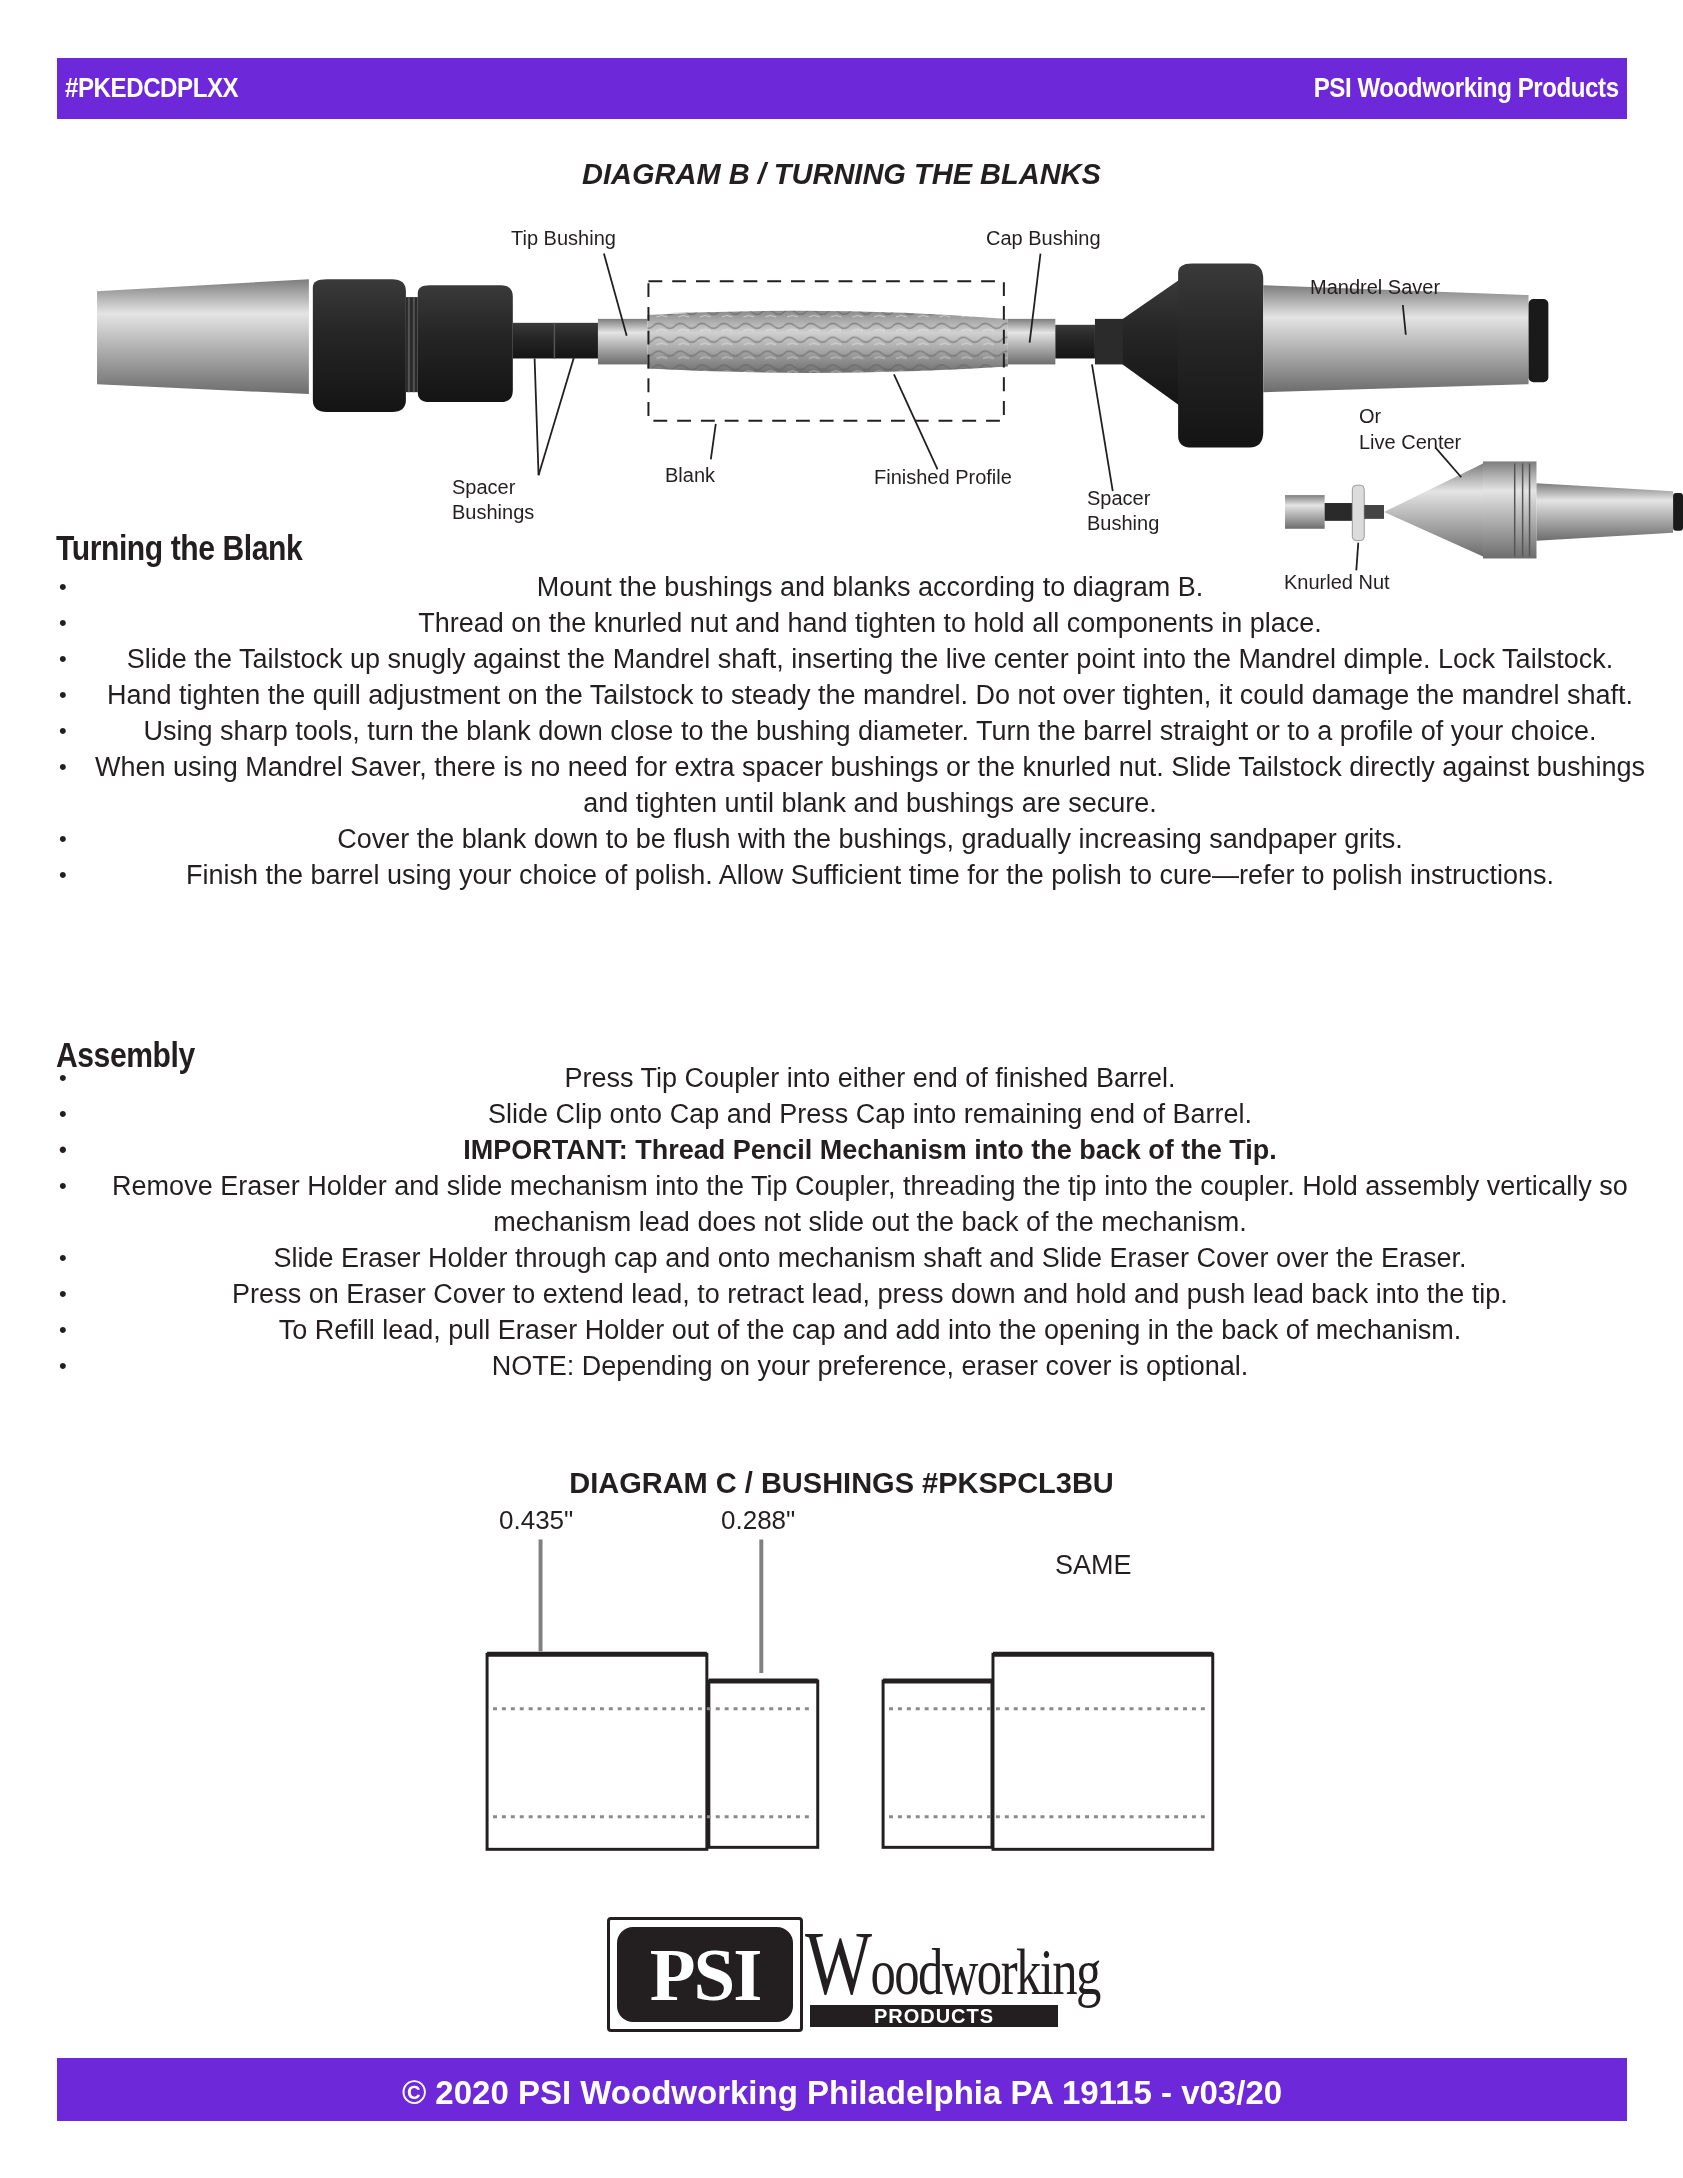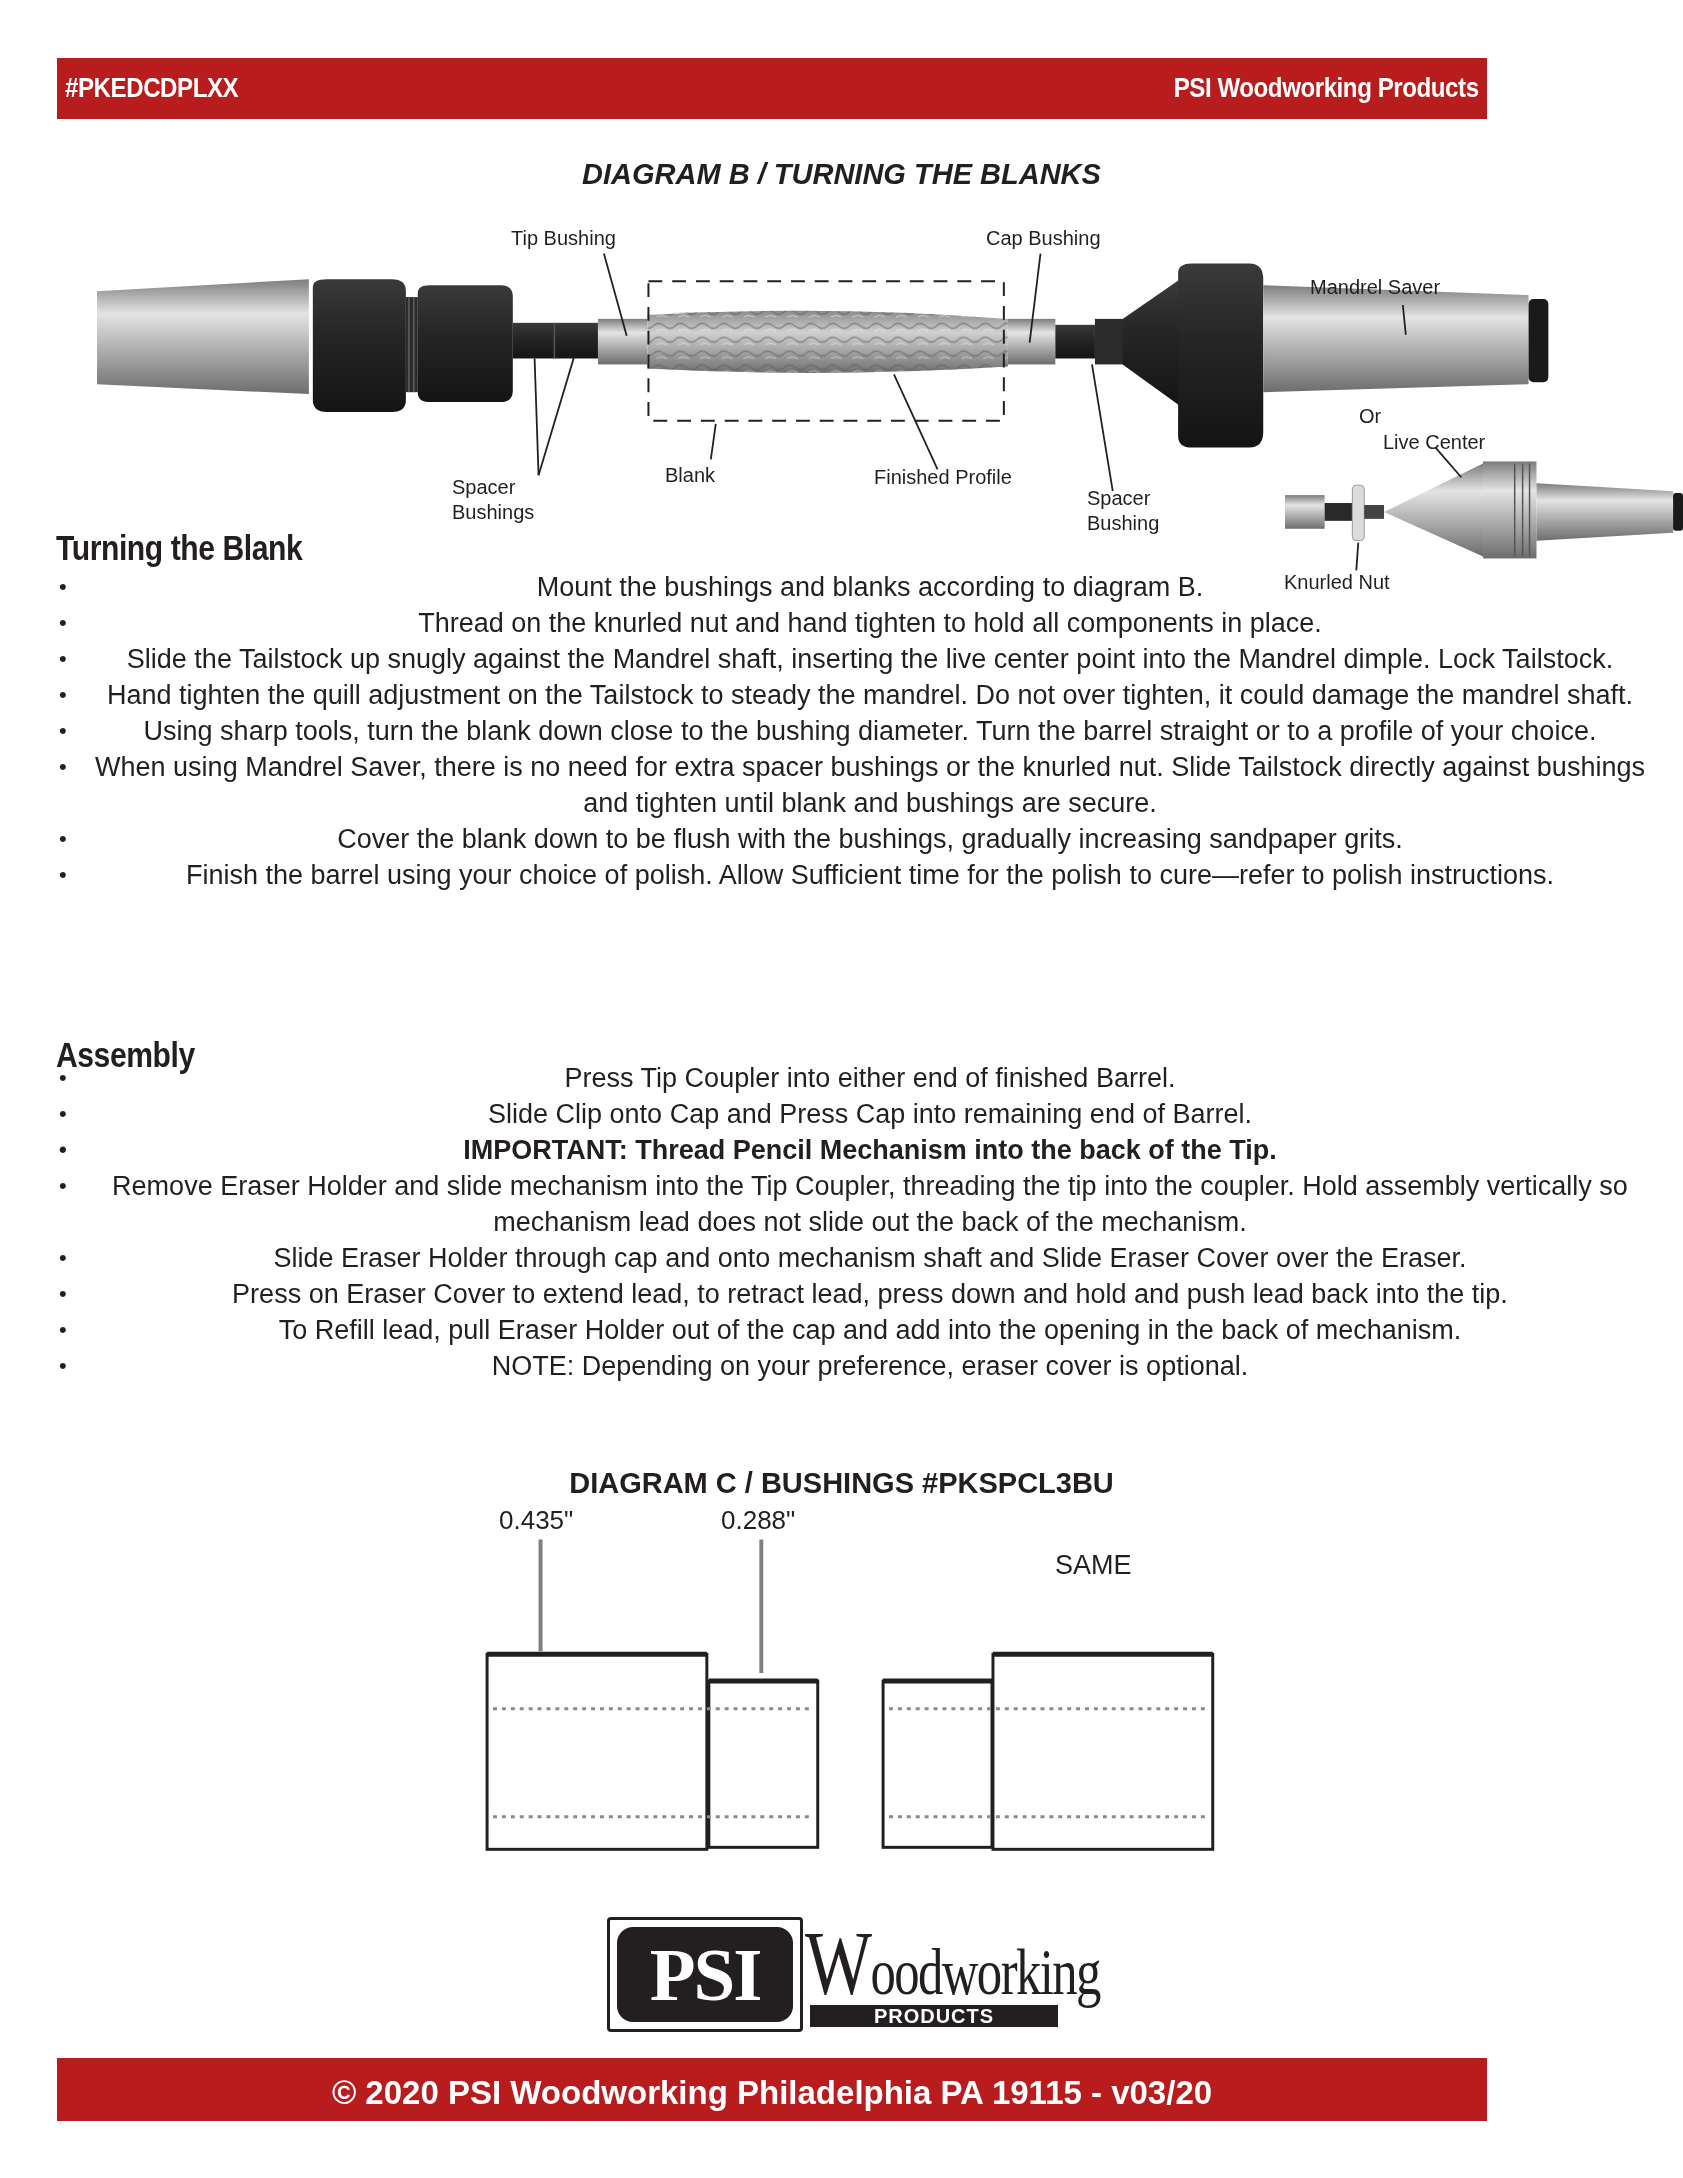--- a/index.html
+++ b/index.html
@@ -1,18 +1,18 @@
 <!DOCTYPE html>
 <html><head>
 <meta charset="utf-8">
 <style>
   html, body { margin: 0; padding: 0; background: #ffffff; }
   body { width: 1683px; height: 2178px; position: relative; overflow: hidden;
          font-family: "Liberation Sans", sans-serif; color: #231f20; }
-  .bar { position: absolute; left: 57px; width: 1430px; background: #b91c1c; color: #ffffff; }
+  .bar { position: absolute; left: 57px; width: 1570px; background: #6d28d9; color: #ffffff; }
   #header-bar { top: 58px; height: 61px; }
   #header-bar .code { position: absolute; left: 8px; top: 14px; font-size: 28px; font-weight: bold; letter-spacing: -0.5px; transform: scaleX(0.86); transform-origin: left center; }
   #header-bar .brand { position: absolute; right: 8px; top: 14px; font-size: 28px; font-weight: bold; letter-spacing: -0.5px; transform: scaleX(0.86); transform-origin: right center; }
   #footer-bar { top: 2058px; height: 63px; }
   #footer-bar .txt { position: absolute; left: 0; right: 0; top: 16px; text-align: center; font-size: 33px; font-weight: bold; }
   .diagram-title { position: absolute; left: 0; width: 1683px; text-align: center; font-size: 29px; font-weight: bold; }
   .label { position: absolute; font-size: 20px; line-height: 25px; color: #231f20; }
   .section-title { position: absolute; left: 56px; font-size: 35px; font-weight: bold; letter-spacing: -0.5px; transform: scaleX(0.86); transform-origin: left center; }
   ul.bullets { position: absolute; left: 57px; width: 1604px; margin: 0; padding: 0; list-style: none; font-size: 27px; line-height: 36px; }
   ul.bullets li { position: relative; padding-left: 22px; text-align: center; }
@@ -115,21 +115,21 @@
     <line x1="1124" y1="496" x2="1103" y2="368"></line>
     <line x1="1476" y1="482" x2="1450" y2="452"></line>
     <line x1="1370" y1="576" x2="1372" y2="548"></line>
   </g>
 </svg>
 
 <div class="label" style="left:511px; top:226px;">Tip Bushing</div>
 <div class="label" style="left:986px; top:226px;">Cap Bushing</div>
 <div class="label" style="left:1310px; top:275px;">Mandrel Saver</div>
 <div class="label" style="left:1359px; top:404px;">Or</div>
-<div class="label" style="left:1359px; top:430px;margin-left:24px;">Live Center</div>
+<div class="label" style="left:1359px; top:430px;">Live Center</div>
 <div class="label" style="left:452px; top:475px;">
   <div>Spacer</div>
   <div>Bushings</div>
 </div>
 <div class="label" style="left:665px; top:463px;">Blank</div>
 <div class="label" style="left:874px; top:465px;">Finished Profile</div>
 <div class="label" style="left:1087px; top:486px;">
   <div>Spacer</div>
   <div>Bushing</div>
 </div>

